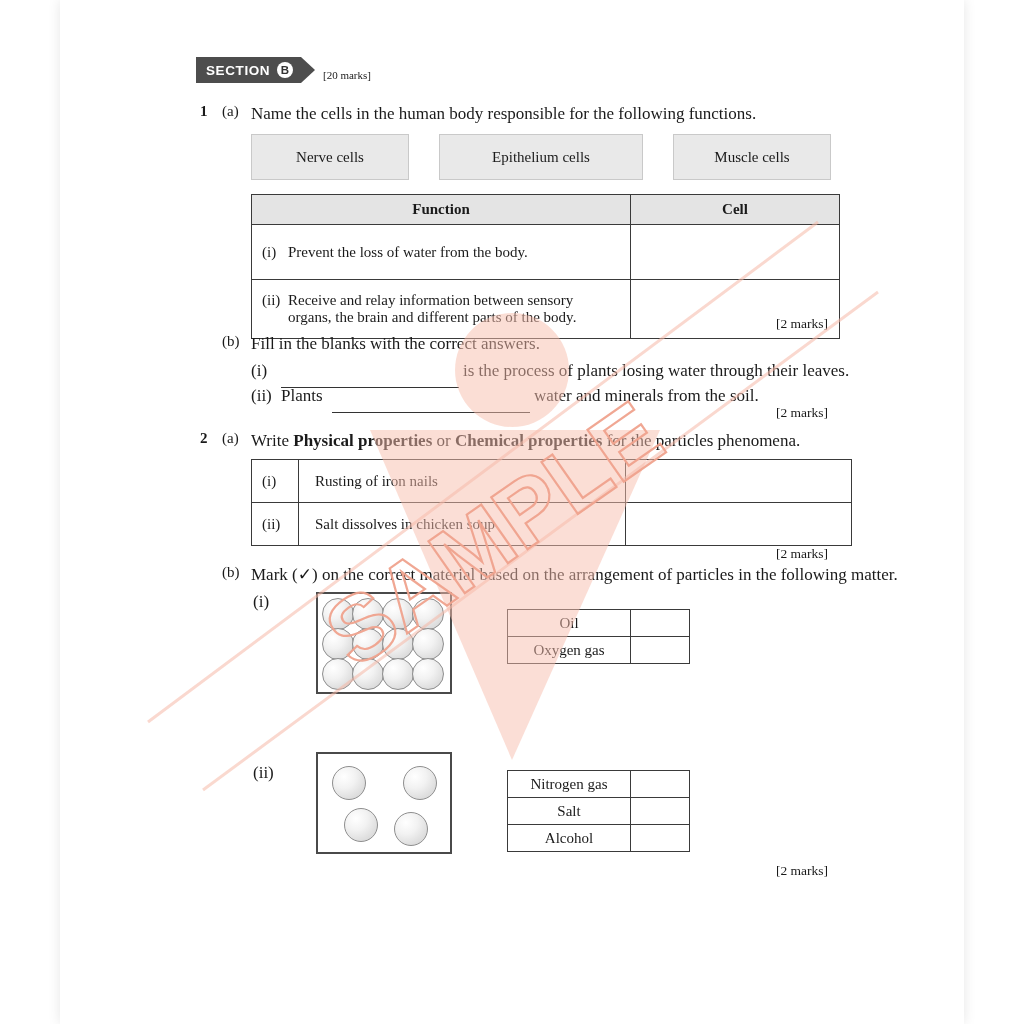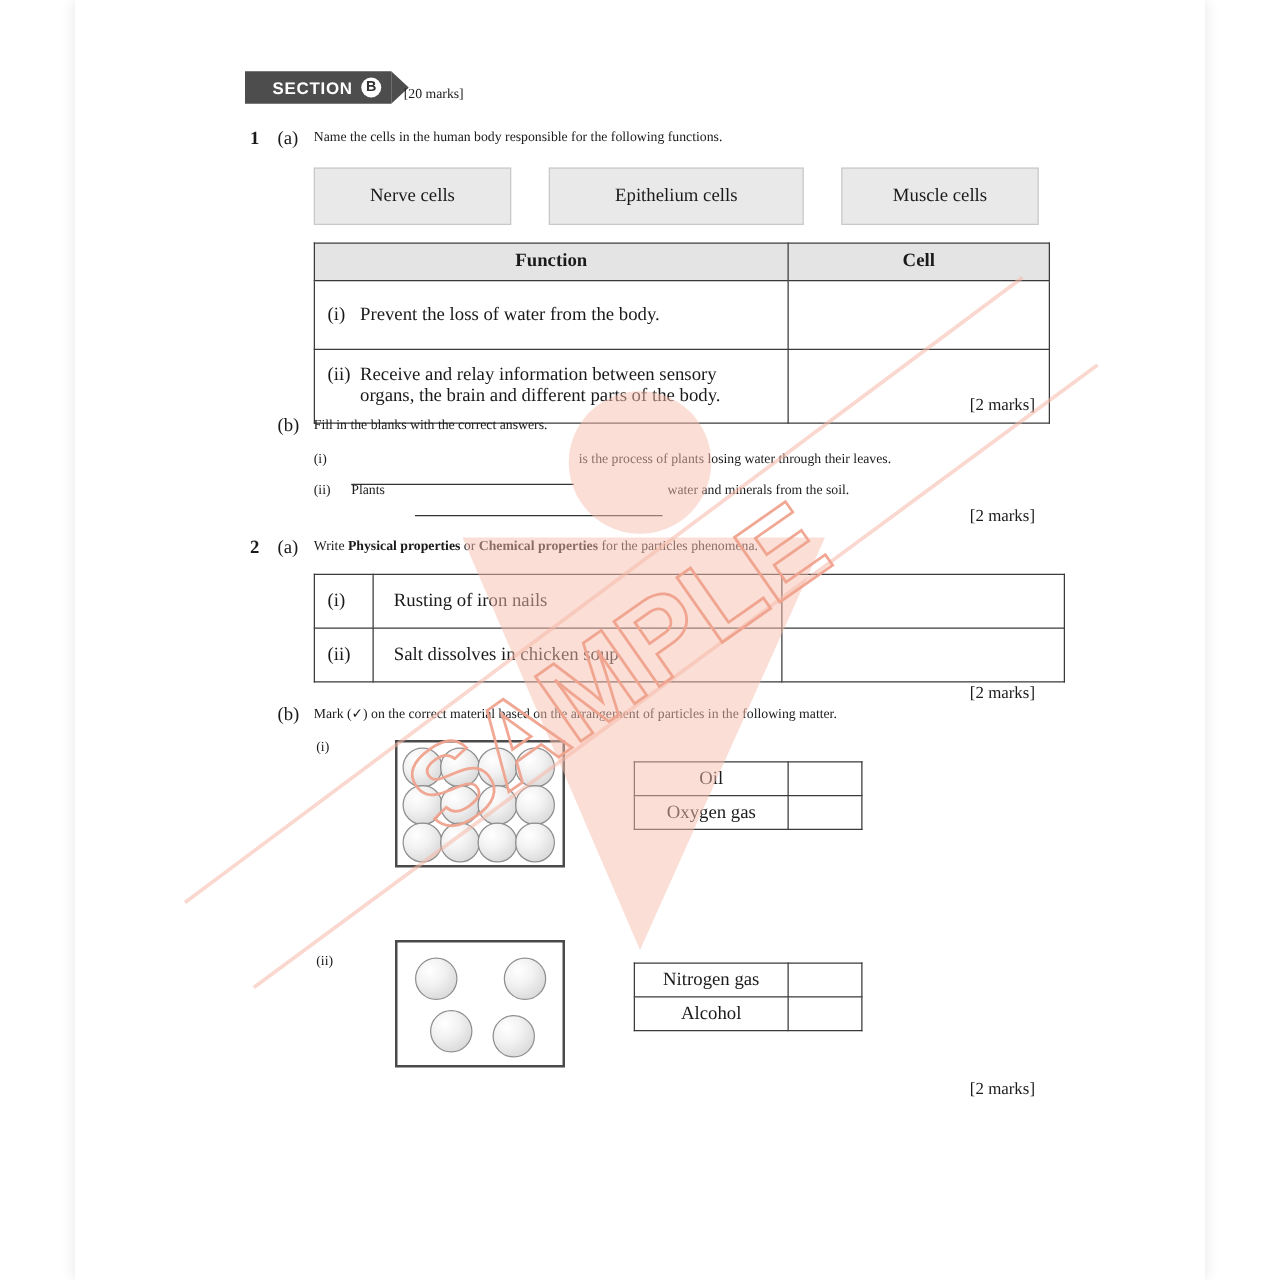--- a/index.html
+++ b/index.html
@@ -27,21 +27,21 @@
 
   
   .section-banner{
     position:absolute;left:196px;top:57px;
     height:26px;display:flex;align-items:center;
   }
   .section-tag{
     background:#4d4d4d;color:#fff;
     font-family:"Liberation Sans", sans-serif;
     font-weight:bold;font-size:13.5px;letter-spacing:0.6px;
-    padding:5px 8px 5px 22px;display:flex;align-items:center;gap:7px;
+    padding:5px 8px 5px 10px;display:flex;align-items:center;gap:7px;
     height:16px;
   }
   .section-letter{
     display:inline-flex;align-items:center;justify-content:center;
     width:16px;height:16px;border-radius:50%;
     background:#ffffff;color:#333;
     font-size:11.5px;font-weight:bold;
   }
   .section-arrow{
     width:0;height:0;
@@ -50,21 +50,21 @@
     border-left:14px solid #4d4d4d;
   }
   .marks-top{
     position:absolute;left:323px;top:69px;
     font-size:11px;font-family:"Liberation Serif", serif;
   }
 
   
   .qnum{position:absolute;font-weight:bold;font-size:15px;}
   .qpart{position:absolute;font-size:15px;}
-  .qtext{position:absolute;font-size:11px;line-height:1.35;}
+  .qtext{position:absolute;font-size:17px;line-height:1.35;}
   .marks-right{
     position:absolute;right:196px;font-size:13.5px;
   }
 
   
   .optbox{
     position:absolute;
     background:#e9e9e9;
     border:1px solid #c9c9c9;
     display:flex;align-items:center;justify-content:center;
@@ -249,20 +249,24 @@
       <div class="ball" style="left:76px;top:58px;width:32px;height:32px;"></div>
     </div>
 
     <table class="matgrid" style="left:507px;top:770px;">
       <tbody>
           <tr>
         <td class="name">Nitrogen gas</td>
         <td class="tick"></td>
       </tr>
       <tr>
+        <td class="name">Salt</td>
+        <td class="tick"></td>
+      </tr>
+      <tr>
         <td class="name">Alcohol</td>
         <td class="tick"></td>
       </tr>
     </tbody>
       </table>
 
     <div class="marks-right" style="top:863px;"><span>[2 marks]</span></div>
 
   </div>
 

